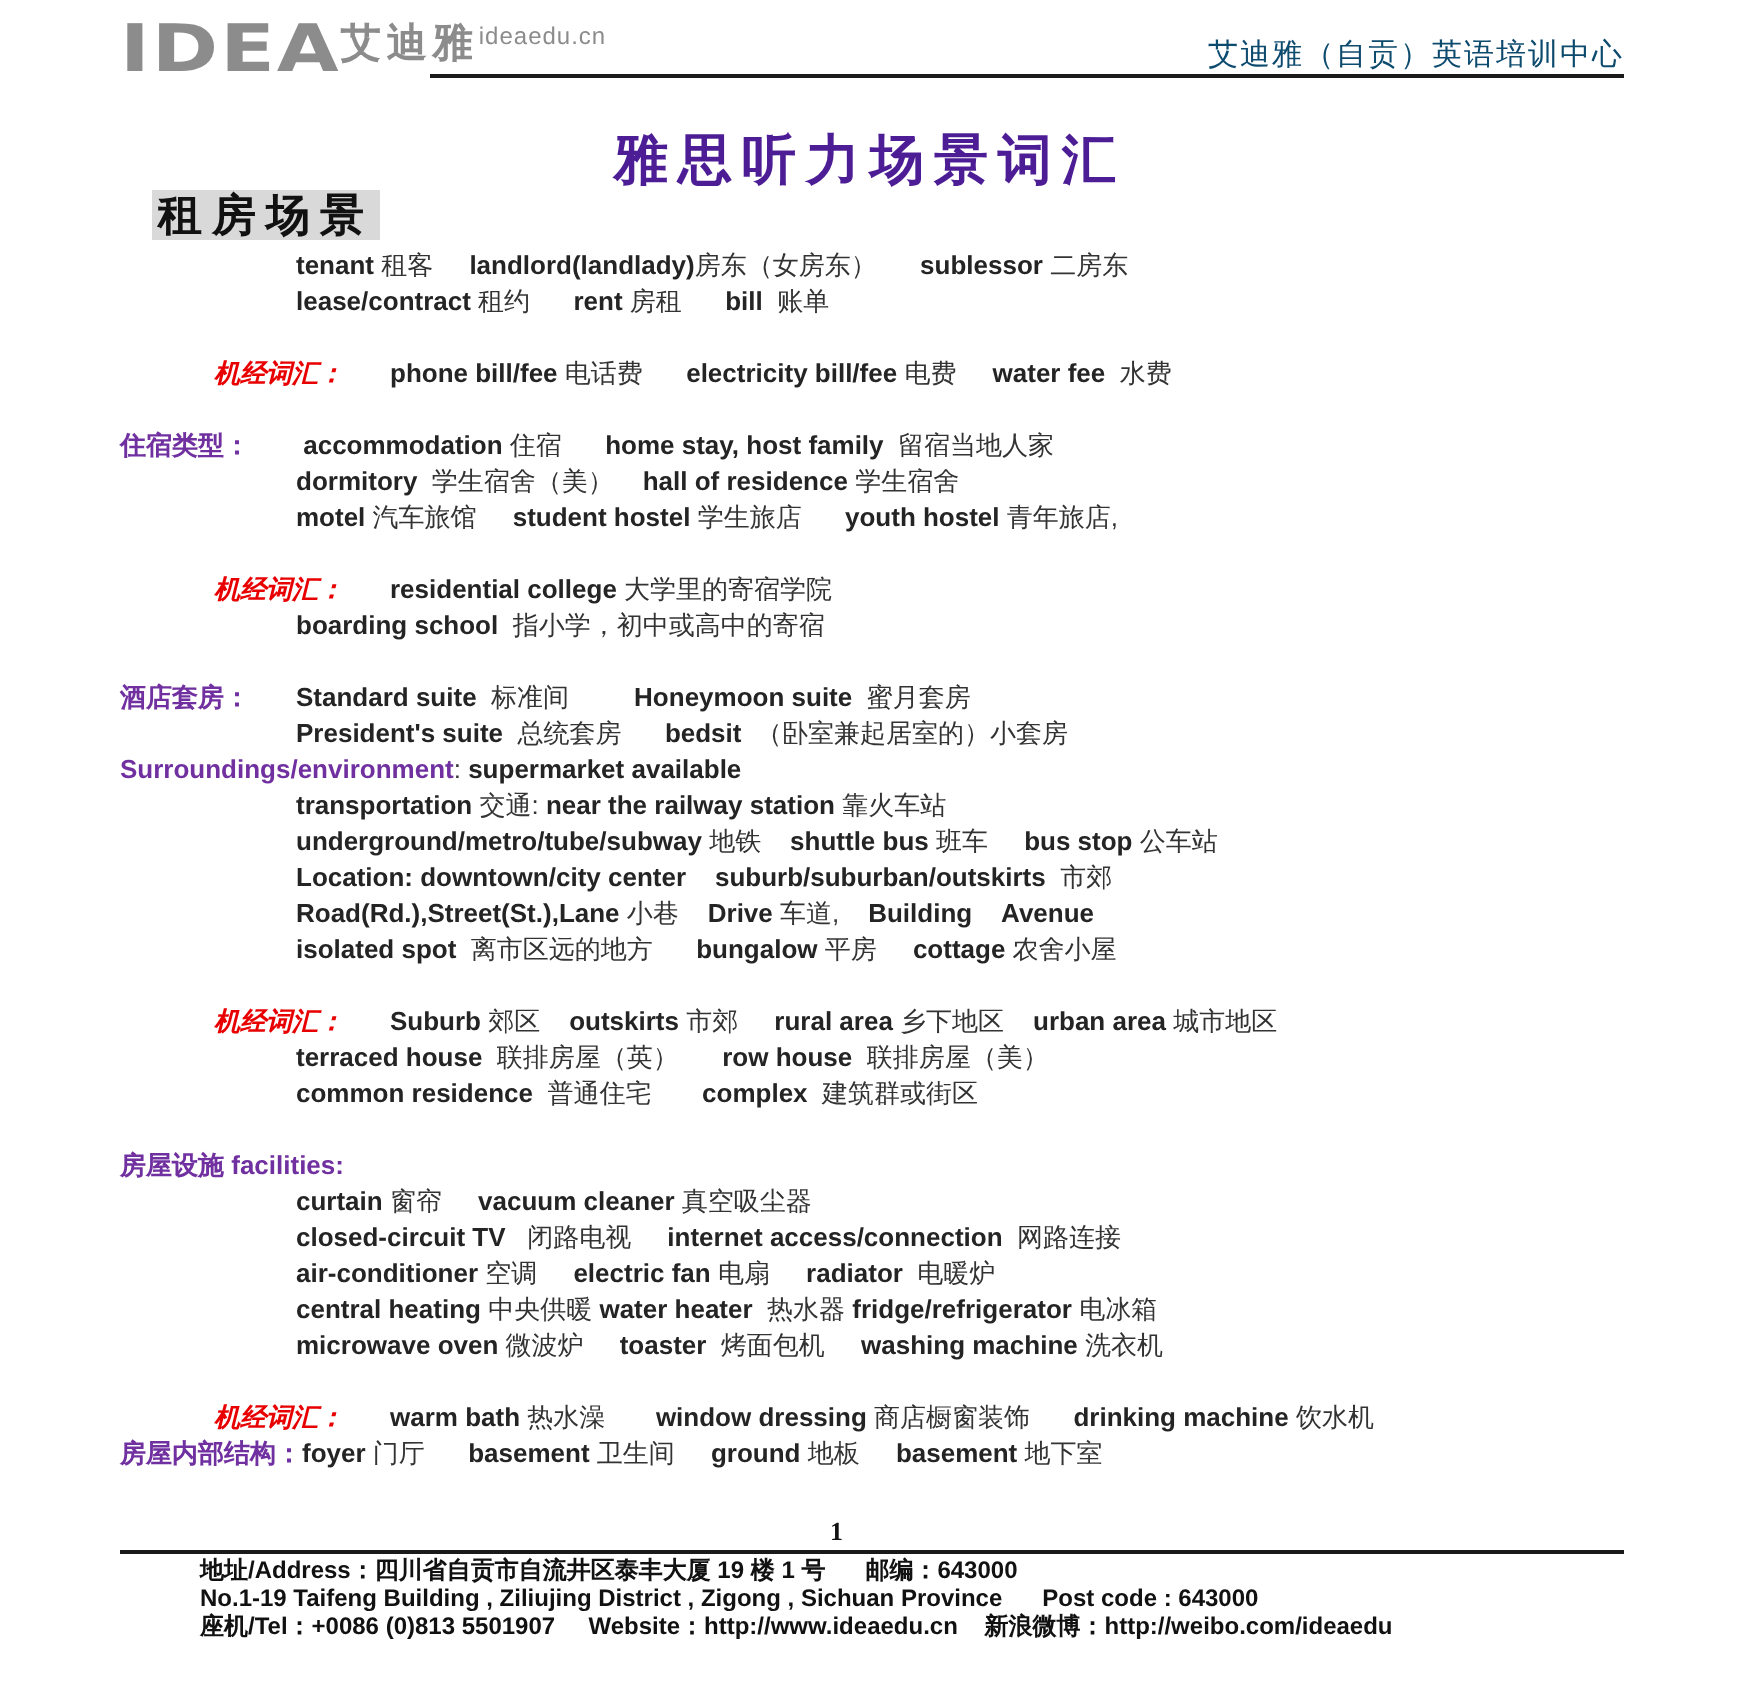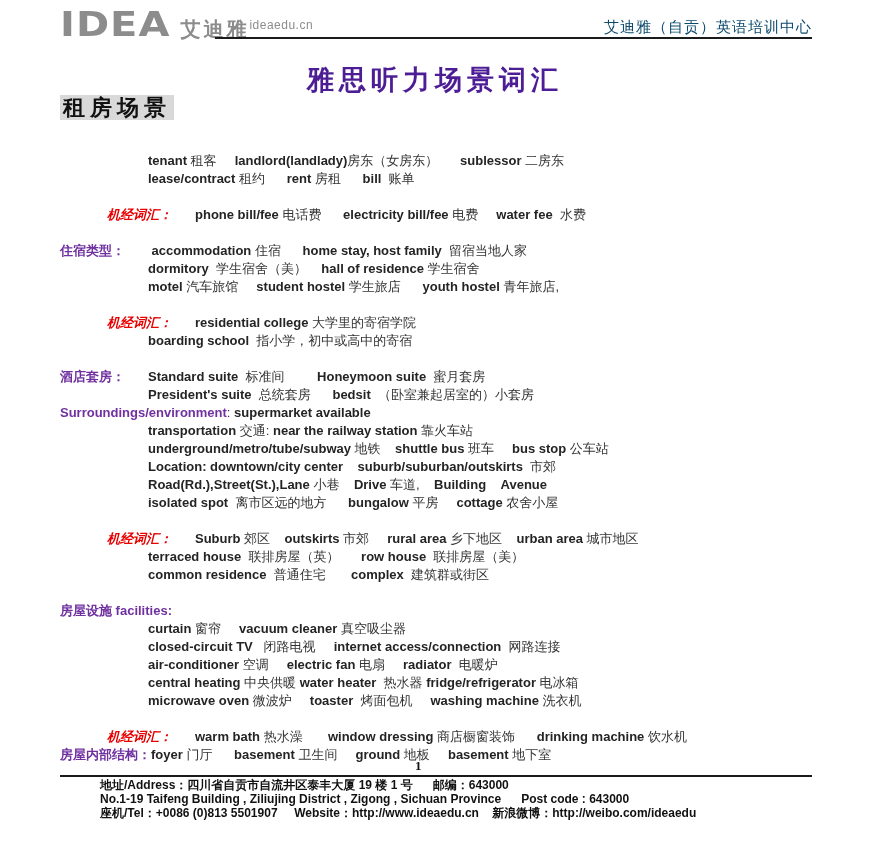--- a/index.html
+++ b/index.html
@@ -3,39 +3,39 @@
 <meta charset="utf-8">
 <style>
   * { margin:0; padding:0; box-sizing:border-box; }
   html,body { background:#ffffff; }
   .page {
     position:relative; width:870px; height:842px; background:#fff;
     font-family:"Liberation Sans", sans-serif; color:#222; overflow:hidden;
   }
   
   .header { position:absolute; top:10px; left:60px; right:58px; height:50px; }
-  .logo { display:flex; align-items:center; gap:10px; color:var(--logo-gray,#8c8c8c); }
+  .logo { display:flex; align-items:flex-start; gap:0; color:var(--logo-gray,#8c8c8c); }
   .logo-word {
     font-family:"DejaVu Sans", sans-serif; font-weight:bold; font-size:40px;
     line-height:36px; letter-spacing:1px; transform:scaleY(.82); transform-origin:top left;
   }
   .logo-side { display:flex; flex-direction:row; margin-top:2px; }
   .logo-cn { font-size:20px; font-weight:bold; letter-spacing:3px; line-height:20px; }
   .logo-domain { font-size:12px; line-height:13px; letter-spacing:.5px; }
   .org-title { position:absolute; right:0; top:8px; font-size:15px; font-weight:normal; color:#0c4a6e; letter-spacing:1px; }
   .header-rule { position:absolute; left:155px; right:0; top:27px; border-top:2px solid #1a1a1a; }
   
   .doc-title {
     position:absolute; top:62px; left:0; width:100%; text-align:center;
     font-size:27px; font-weight:bold; letter-spacing:5px; color:#4c1d95;
   }
-  .section-heading { position:absolute; top:93px; left:60px; font-size:22px; font-weight:bold; letter-spacing:5px; color:#111; }
+  .section-heading { position:absolute; top:93px; left:76px; font-size:22px; font-weight:bold; letter-spacing:5px; color:#111; }
   .section-heading span { background:var(--highlight,#d9d9d9); padding:0 3px; }
   
-  .content { position:absolute; top:152px; left:60px; right:48px; font-size:13px; line-height:18px; }
+  .content { position:absolute; top:124px; left:60px; right:48px; font-size:13px; line-height:18px; }
   .line { white-space:pre-wrap; color:#333; }
   .line.gap { margin-top:18px; }
   .line.indent { padding-left:88px; }
   .label { display:inline-block; min-width:88px; font-weight:bold; }
   .label.red { color:var(--label-red,#e80000); font-style:italic;margin-left:47px; }
   .label.purple { color:var(--label-purple,#7030a0); }
   .label.purple-wide { color:var(--label-purple,#7030a0); min-width:0; }
   .en { font-weight:bold; color:#242424; }
   
   .footer { position:absolute; left:60px; right:58px; top:758px; height:84px; }

